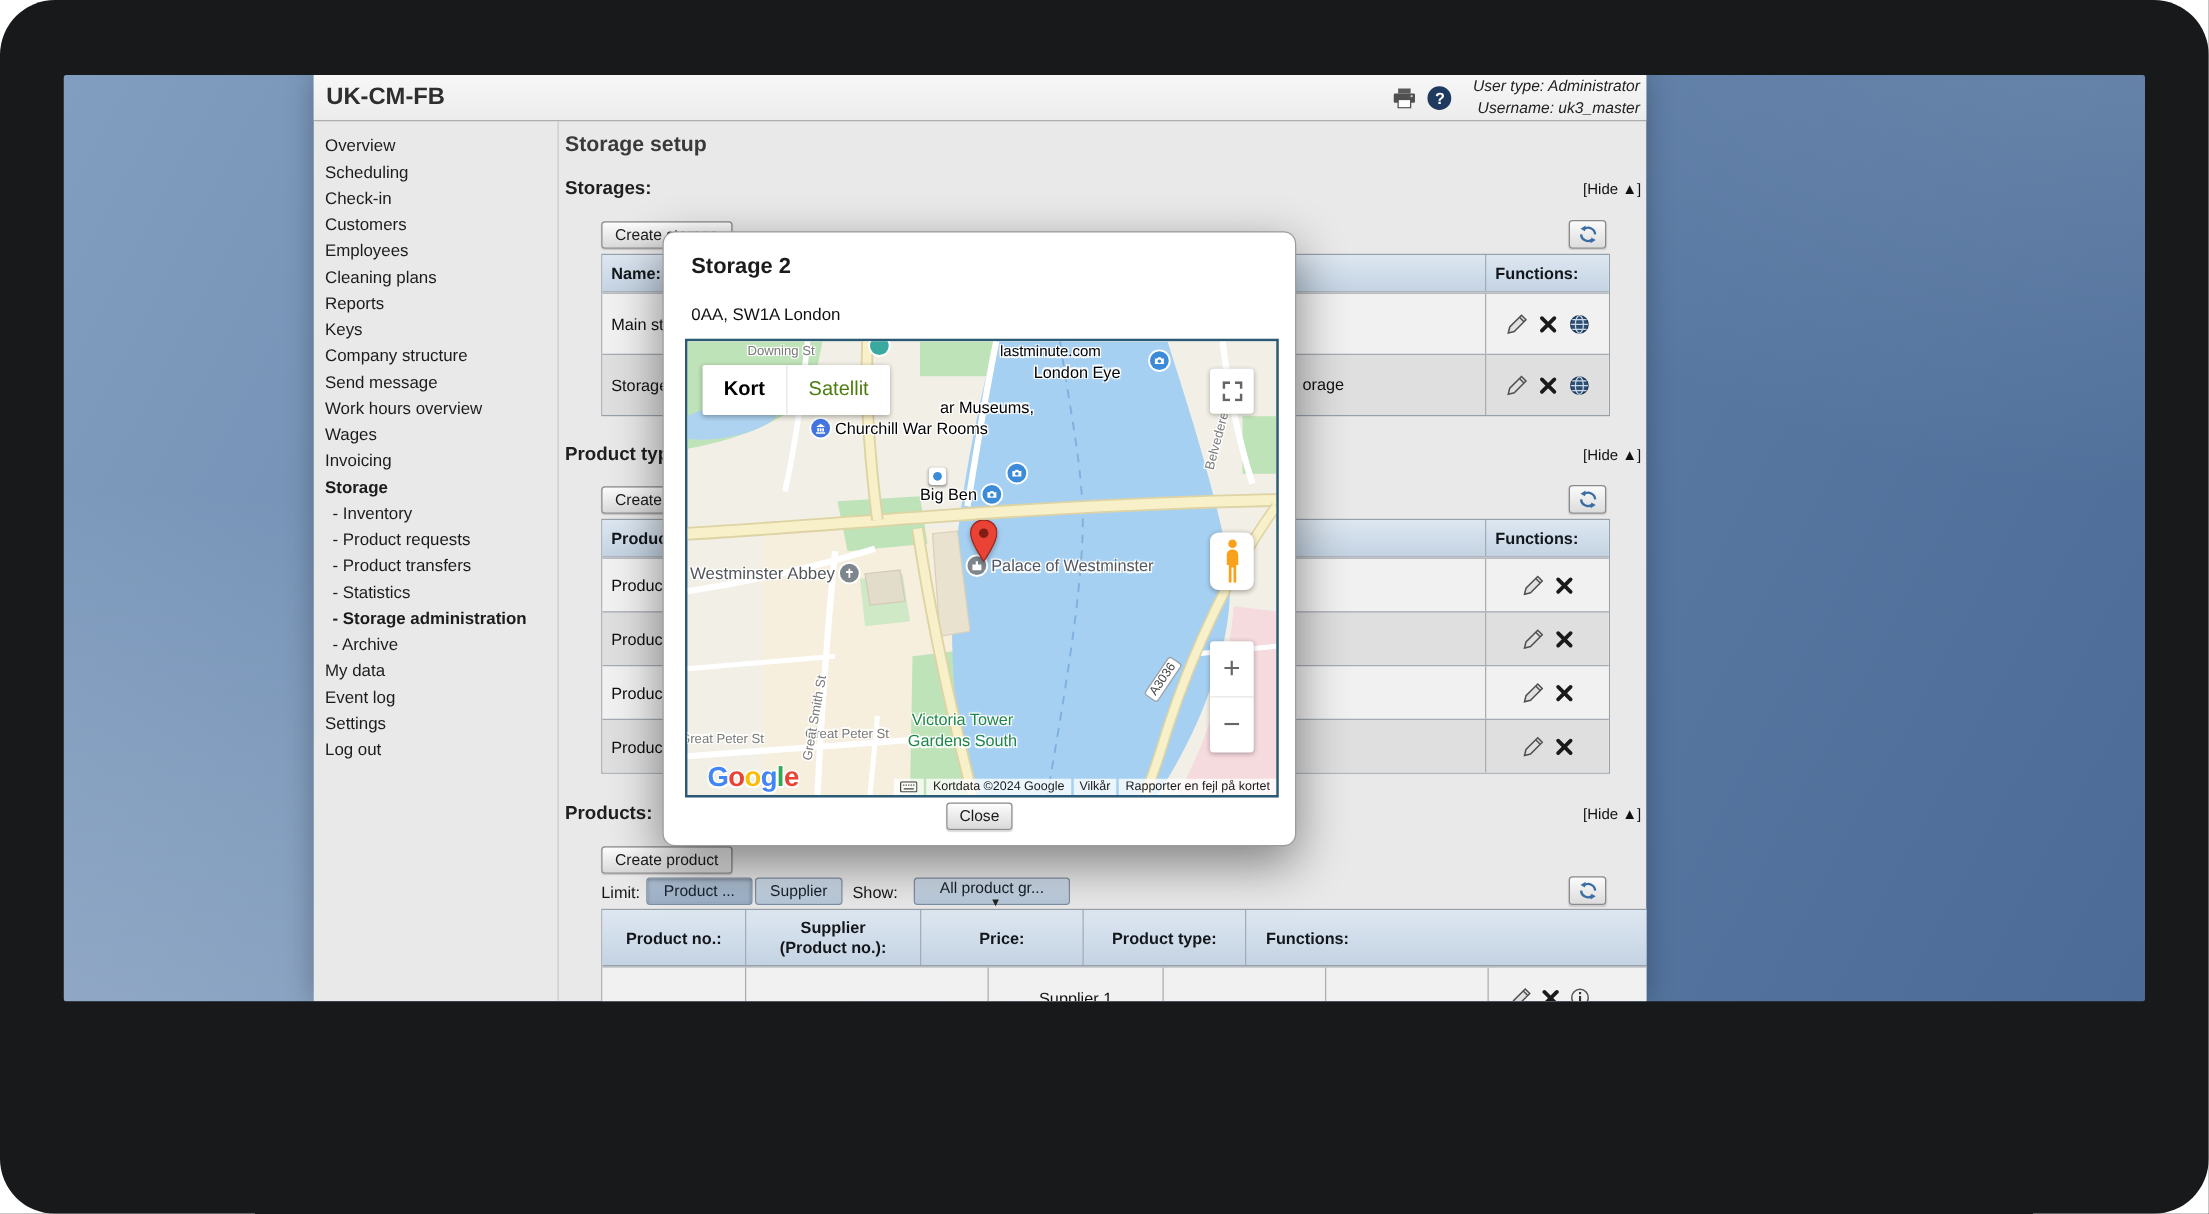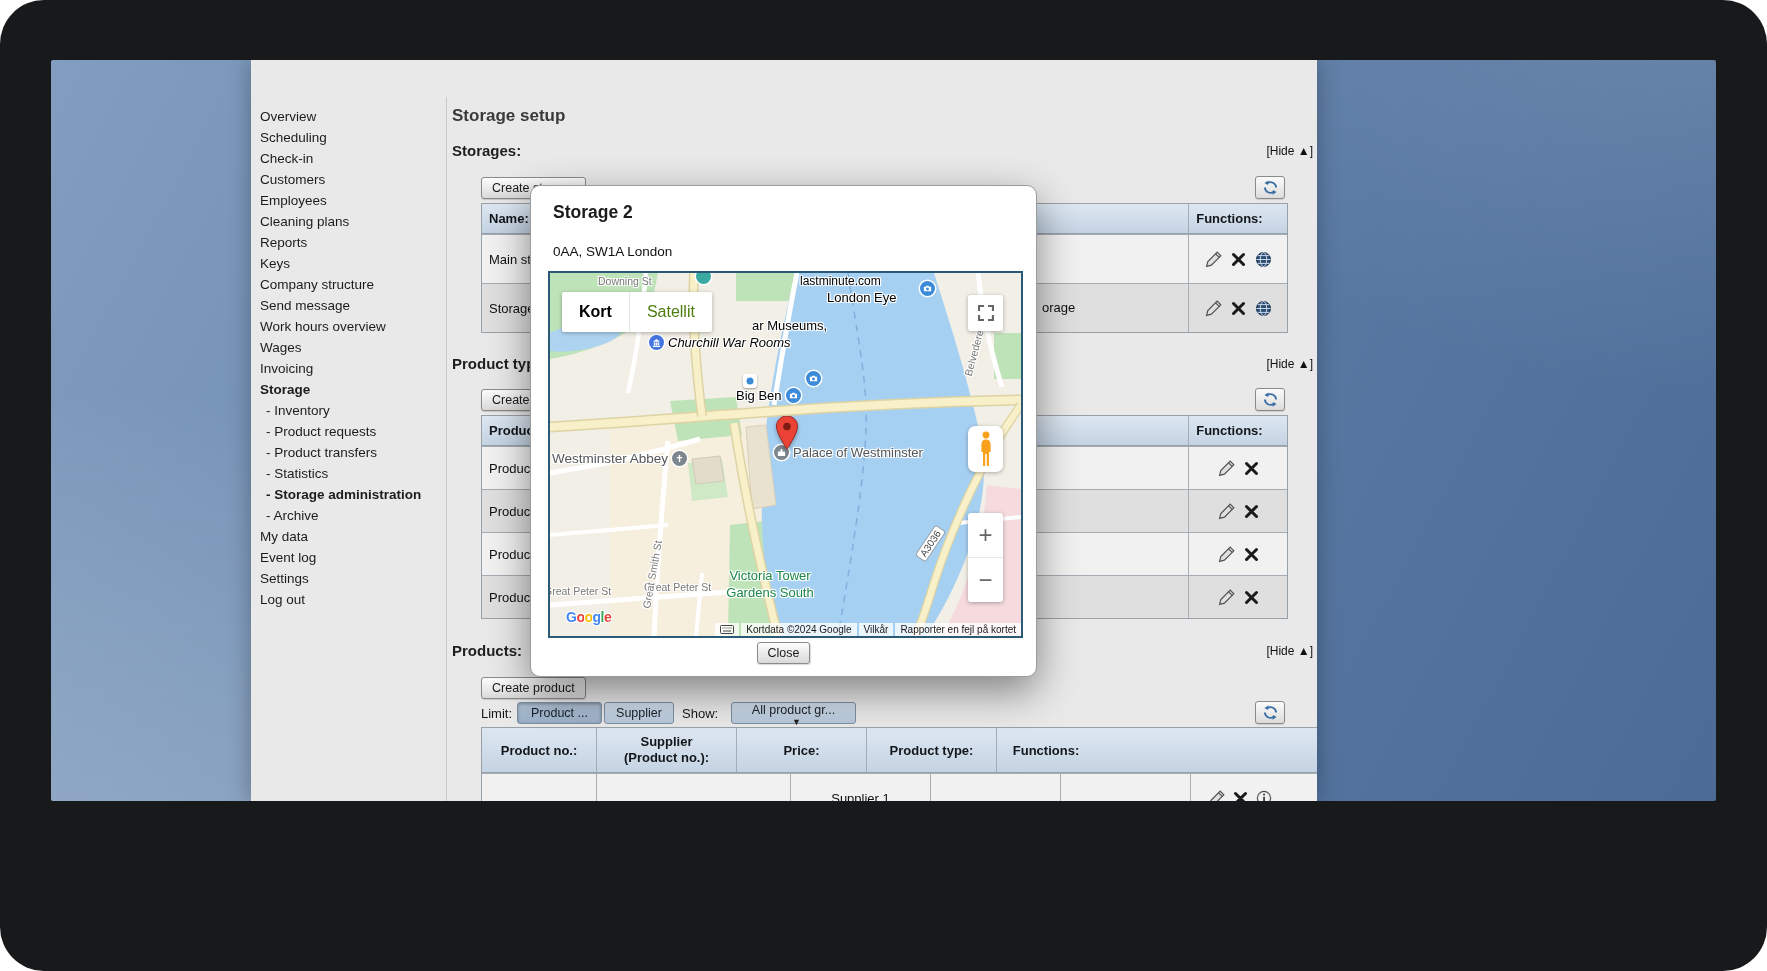--- a/index.html
+++ b/index.html
@@ -106,36 +106,54 @@
     box-shadow:0 1px 4px rgba(0,0,0,0.3); display:flex; align-items:center; justify-content:center; cursor:pointer; }
   .pegman { position:absolute; left:418px; top:153px; width:35px; height:46px; background:#fff; border-radius:7px;
     box-shadow:0 1px 4px rgba(0,0,0,0.3); display:flex; align-items:center; justify-content:center; cursor:pointer; }
   .zoomctl { position:absolute; left:418px; top:240px; width:35px; height:89px; background:#fff; border-radius:3px;
     box-shadow:0 1px 4px rgba(0,0,0,0.3); display:flex; flex-direction:column; }
   .zoom-btn { flex:1; display:flex; align-items:center; justify-content:center; font-size:24px; color:#666; cursor:pointer; }
   .zoom-btn + .zoom-btn { border-top:1px solid #e6e6e6; }
 
   .pin { position:absolute; left:226px; top:143px; filter:drop-shadow(0 2px 2px rgba(0,0,0,0.3)); }
 
-  .glogo { position:absolute; left:16px; top:336px; font-size:14px; font-weight:bold; letter-spacing:-0.5px;
+  .glogo { position:absolute; left:16px; top:336px; font-size:22px; font-weight:bold; letter-spacing:-0.5px;
     text-shadow:-1px -1px 0 #fff,1px -1px 0 #fff,-1px 1px 0 #fff,1px 1px 0 #fff; cursor:pointer; }
   .gl-0,.gl-3 { color:#4285F4; } .gl-1,.gl-5 { color:#EA4335; } .gl-2 { color:#FBBC05; } .gl-4 { color:#34A853; }
 
   .attrib { position:absolute; right:0; bottom:0; display:flex; align-items:stretch; gap:2px; }
   .attr-chip { background:rgba(255,255,255,0.78); font-size:10px; color:#1a1a1a; padding:1px 5px; display:flex; align-items:center; }
   .attr-link { cursor:pointer; }
 </style>
 </head>
 <body>
 
 <div class="frame">
   <div class="screen">
 
     <div class="app">
 
+      <div class="app-header">
+        <div class="app-title">UK-CM-FB</div>
+        <div class="hdr-right">
+          <span class="icon-btn">
+            <svg width="19" height="17" viewBox="0 0 19 17">
+                <rect x="4.5" y="0.8" width="10" height="4" fill="#5a5a5a"></rect>
+                <rect x="1" y="4.8" width="17" height="7.4" rx="1" fill="#4f4f4f"></rect>
+                <rect x="4.5" y="9.6" width="10" height="6.6" fill="#fff" stroke="#4f4f4f"></rect>
+                <circle cx="15.3" cy="6.9" r="0.9" fill="#cfcfcf"></circle>
+              </svg>
+          </span>
+          <span class="help-badge">?</span>
+          <div class="user-info">
+            <div>User type: Administrator</div>
+            <div>Username: uk3_master</div>
+          </div>
+        </div>
+      </div>
 
       <div class="sidebar">
         <div class="side-item">Overview</div>
         <div class="side-item">Scheduling</div>
         <div class="side-item">Check-in</div>
         <div class="side-item">Customers</div>
         <div class="side-item">Employees</div>
         <div class="side-item">Cleaning plans</div>
         <div class="side-item">Reports</div>
         <div class="side-item">Keys</div>
@@ -441,21 +459,21 @@
               </svg>
             </span>
           <span class="poi-ic ic-teal" style="position:absolute; left:146px; top:-4px;"></span>
           <span class="map-label poi-blue" style="left:202px; top:45px;">ar Museums,</span>
           <div class="lbl-row" style="left:99px; top:62px;">
             <span class="poi-ic ic-mus">
                 <svg width="9" height="10" viewBox="0 0 10 11">
                   <path d="M1 4 L5 1 L9 4 Z M2 5 h1.6 v3 H2 Z M4.2 5 h1.6 v3 H4.2 Z M6.4 5 h1.6 v3 H6.4 Z M1 8.6 h8 V10 H1 Z" fill="#fff"></path>
                 </svg>
               </span>
-            <span class="map-label poi-blue" style="position:static;font-style:italic;">Churchill War Rooms</span>
+            <span class="map-label poi-blue" style="position:static;">Churchill War Rooms</span>
           </div>
           <span class="pier-ic" style="left:193px; top:101px;">
               <svg width="8" height="8">
                 <circle cx="4" cy="4" r="3.5" fill="#3c8bd9"></circle>
               </svg>
             </span>
           <span class="poi-ic ic-cam" style="position:absolute; left:256px; top:98px;">
               <svg width="9" height="9" viewBox="0 0 10 10">
                 <path d="M1 3 h2 l1 -1 h2 l1 1 h2 v5 H1 Z" fill="#fff"></path>
                 <circle cx="5" cy="5.5" r="1.6" fill="#3c8bd9"></circle>

